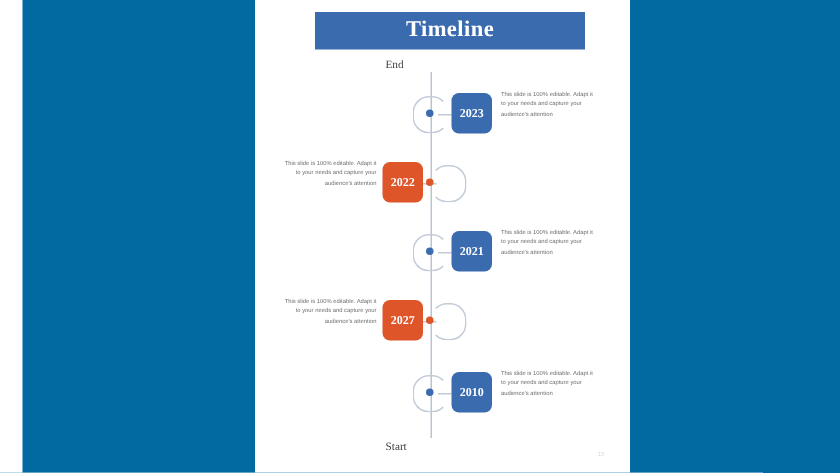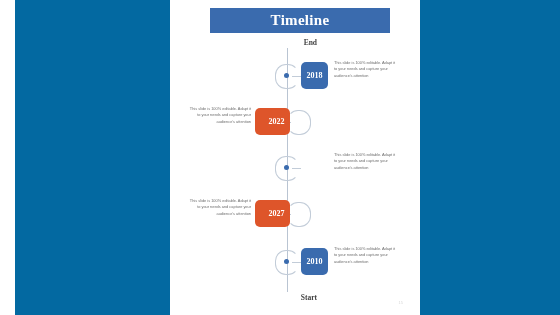--- a/index.html
+++ b/index.html
@@ -47,23 +47,23 @@
     font-weight: bold;
     font-size: 15px;
     letter-spacing: 0.3px;
     line-height: 1;
   }
 
   
   .cap-label {
     position: absolute;
     width: 60px;
-    text-align: right;
+    text-align: left;
     font-family: "Liberation Serif", serif;
-    font-weight: bold;
+    font-weight: normal;
     font-size: 7.5px;
     color: #3f3f3f;
   }
   .cap-end   { left: 87px; top: 38px; }
   .cap-start { left: 87px; top: 293px; }
 
   
   .spine {
     position: absolute;
     left: 116.5px;
@@ -135,21 +135,21 @@
   .year-box.blue   { background: #3a6bae; }
   .year-box.orange { background: #de552a; }
   .year-text {
     color: #ffffff;
     font-family: "Liberation Serif", serif;
     font-weight: bold;
     font-size: 8px;
     line-height: 1;
   }
   .year-right { left: 131px; }
-  .year-left  { left:  85px; padding-left: 8px; }
+  .year-left  { left:  85px; }
 
   
   .desc {
     position: absolute;
     top: 4px;
     width: 62px;
     font-size: 3.9px;
     line-height: 1.65;
     color: #6d6d6d;
   }
@@ -180,37 +180,40 @@
     <div class="cap-label cap-end">End</div>
 
     <div class="spine"></div>
 
     <div id="rows">
         <div class="row" style="top: 56px;">
           <div class="bracket right"></div>
           <div class="stub right"></div>
           <div class="node blue"></div>
           <div class="year-box blue year-right">
-            <span class="year-text">2018</span>
+            <span class="year-text">2023</span>
           </div>
           <div class="desc right">This slide is 100% editable. Adapt it to your needs and capture your audience's attention</div>
         </div>
         <div class="row" style="top: 102px;">
           <div class="bracket left"></div>
           <div class="stub left"></div>
           <div class="node orange"></div>
           <div class="year-box orange year-left">
             <span class="year-text">2022</span>
           </div>
           <div class="desc left">This slide is 100% editable. Adapt it to your needs and capture your audience's attention</div>
         </div>
         <div class="row" style="top: 148px;">
           <div class="bracket right"></div>
           <div class="stub right"></div>
           <div class="node blue"></div>
+          <div class="year-box blue year-right">
+            <span class="year-text">2021</span>
+          </div>
           <div class="desc right">This slide is 100% editable. Adapt it to your needs and capture your audience's attention</div>
         </div>
         <div class="row" style="top: 194px;">
           <div class="bracket left"></div>
           <div class="stub left"></div>
           <div class="node orange"></div>
           <div class="year-box orange year-left">
             <span class="year-text">2027</span>
           </div>
           <div class="desc left">This slide is 100% editable. Adapt it to your needs and capture your audience's attention</div>

